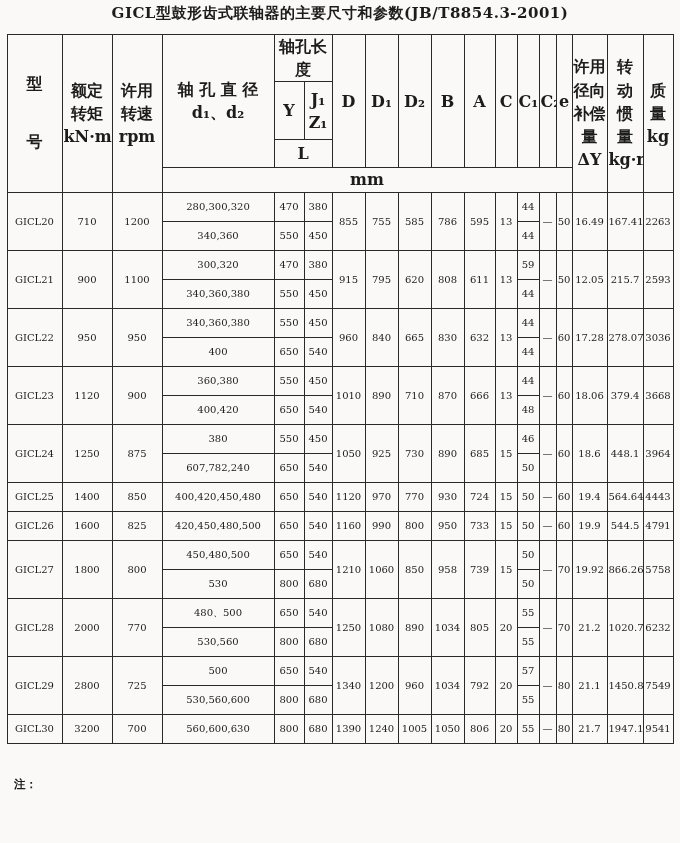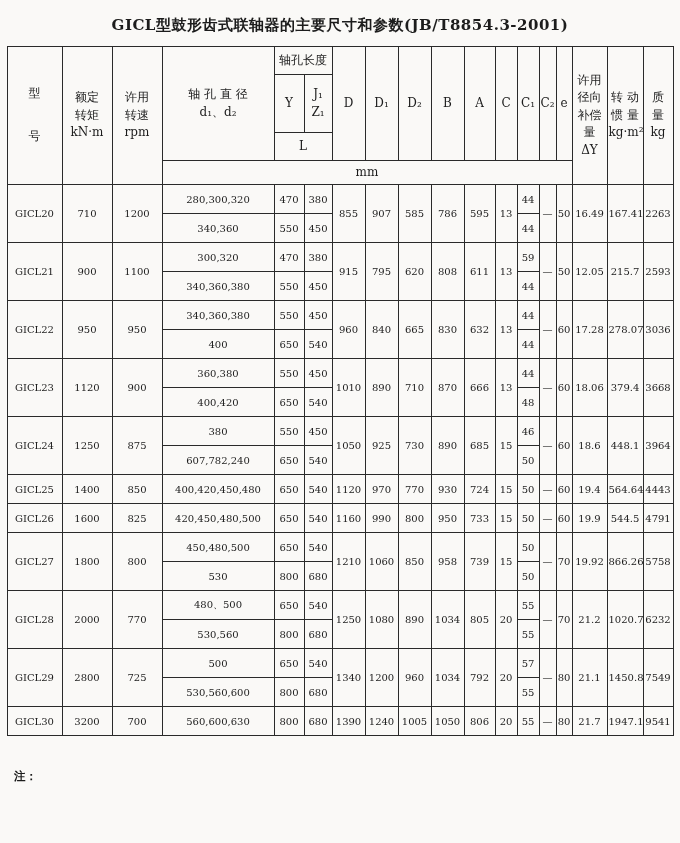--- a/index.html
+++ b/index.html
@@ -5,43 +5,43 @@
   * { box-sizing: border-box; }
   html,body { margin:0; padding:0; }
   body {
     width:680px; height:843px;
     background:#faf9f7;
     color:#1c1c1c;
     font-family:"DejaVu Serif","Liberation Serif",serif;
     position:relative;
   }
   .page-title {
-    padding-top:16px;
+    padding-top:4px;
     text-align:center;
     font-size:15px;
     font-weight:bold;
     letter-spacing:0.5px;
   }
   table.spec-table {
     border-collapse:collapse;
     table-layout:fixed;
     width:663px;
     margin:11px auto 0 auto;
     border:1.5px solid #222;
   }
   .spec-table th, .spec-table td {
     border:1px solid #2a2a2a;
     text-align:center;
     vertical-align:middle;
     padding:0 1px;
     overflow:hidden;
   }
   .spec-table th {
-    font-weight:normal;
-    font-size:12px;
+    font-weight:bold;
+    font-size:16px;
     white-space:pre-line;
     line-height:1.45;
   }
   .spec-table td {
     font-size:10px;
     white-space:nowrap;
   }
   tr.hrow1 { height:28px; }
   tr.hrow2 { height:58px; }
   tr.hrow3 { height:28px; }
@@ -130,21 +130,21 @@
   </thead>
   <tbody>
       <tr>
         <td rowspan="2">GICL20</td>
         <td rowspan="2">710</td>
         <td rowspan="2">1200</td>
         <td>280,300,320</td>
         <td>470</td>
         <td>380</td>
         <td rowspan="2">855</td>
-        <td rowspan="2">907</td>
+        <td rowspan="2">755</td>
         <td rowspan="2">585</td>
         <td rowspan="2">786</td>
         <td rowspan="2">595</td>
         <td rowspan="2">13</td>
         <td>44</td>
         <td rowspan="2">—</td>
         <td rowspan="2">50</td>
         <td rowspan="2">16.49</td>
         <td rowspan="2">167.41</td>
         <td rowspan="2">2263</td>

